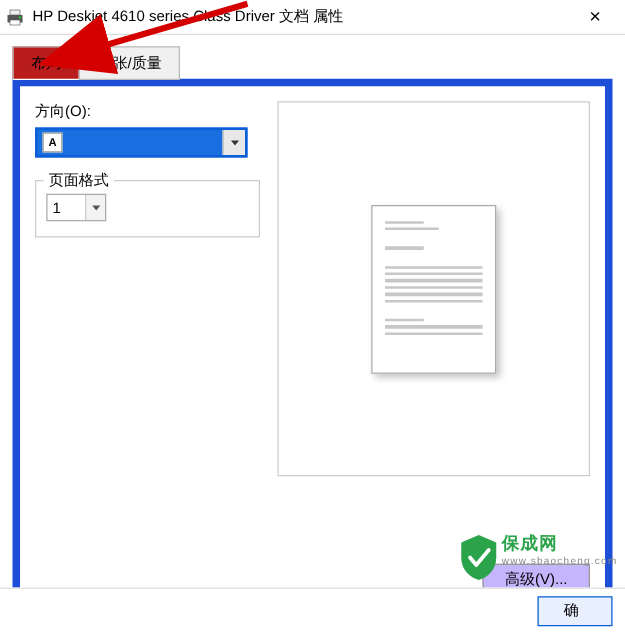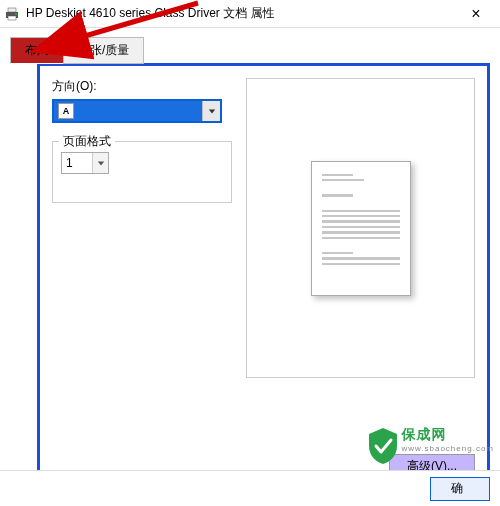--- a/index.html
+++ b/index.html
@@ -5,29 +5,29 @@
   * { box-sizing: border-box; font-family: "Microsoft YaHei", "Segoe UI", sans-serif; font-size: 12px; }
   body { margin: 0; background: #fff; width: 500px; height: 506px; overflow: hidden; position: relative; }
   .titlebar { height: 28px; display: flex; align-items: center; padding: 0 4px; border-bottom: 1px solid #ddd; }
   .titlebar .printer-icon { width: 16px; height: 16px; margin-right: 6px; display: inline-flex; align-items: center; justify-content: center; }
   .titlebar .title { flex: 1; }
   .titlebar .close { width: 40px; text-align: center; font-size: 16px; line-height: 28px; }
   .content { padding: 8px 10px 0 10px; }
   .tabs { display: flex; position: relative; top: 1px; z-index: 2; }
   .tab { padding: 4px 14px; border: 1px solid #bbb; background: #f0f0f0; margin-right: -1px; cursor: default; }
   .tab.active { background: #b91c1c; border-bottom: 1px solid #fff; }
-  .tabpane { border: 3px solid #1d4ed8; padding: 12px; height: 430px; position: relative; display: flex; gap: 14px; margin-left: 27px; }
+  .tabpane { border: 6px solid #1d4ed8; padding: 12px; height: 430px; position: relative; display: flex; gap: 14px; }
   .leftcol { width: 180px; }
   .fieldlabel { margin-bottom: 4px; }
   .combo { width: 170px; height: 24px; border: 2px solid #0a5fd6; background: #1a6fe0; color: #fff; display: flex; align-items: center; padding: 0 4px; position: relative; }
   .combo .pageicon { width: 16px; height: 16px; background: #fff; color: #000; font-size: 9px; font-weight: bold; display: inline-flex; align-items: center; justify-content: center; margin-right: 6px; border: 1px solid #999; }
   .combo .combotext { flex: 1; }
   .combo .dd { width: 18px; height: 100%; background: #e8e8e8; display: flex; align-items: center; justify-content: center; position: absolute; right: 0; top: 0; border-left: 1px solid #bbb; }
   .combo .dd svg { width: 8px; height: 8px; }
-  .groupbox { border: 1px solid #ccc; margin-top: 18px; padding: 10px 8px 28px; position: relative; }
+  .groupbox { border: 1px solid #ccc; margin-top: 18px; padding: 10px 8px 12px; position: relative; }
   .groupbox .legend { position: absolute; top: -9px; left: 6px; background: #fff; padding: 0 4px; }
   .pagesrow { display: flex; align-items: center; gap: 8px; }
   .numsel { width: 48px; height: 22px; border: 1px solid #aaa; display: flex; align-items: center; padding: 0 4px; position: relative; background: #fff; color: #000; }
   .numsel .dd2 { width: 16px; height: 100%; background: #f3f3f3; border-left: 1px solid #ccc; display: flex; align-items: center; justify-content: center; position: absolute; right: 0; top: 0; }
   .numsel .dd2 svg { width: 8px; height: 8px; }
   .preview { flex: 1; border: 1px solid #ccc; height: 300px; display: flex; align-items: center; justify-content: center; background: #fff; }
   .page { width: 100px; height: 135px; background: #fff; border: 1px solid #aaa; box-shadow: 3px 3px 6px rgba(0,0,0,0.25); padding: 12px 10px; display: flex; flex-direction: column; gap: 3px; }
   .page .l { height: 2.4px; background: #c7c7c7; }
   .page .l.s { width: 40%; }
   .page .l.m { width: 55%; }

